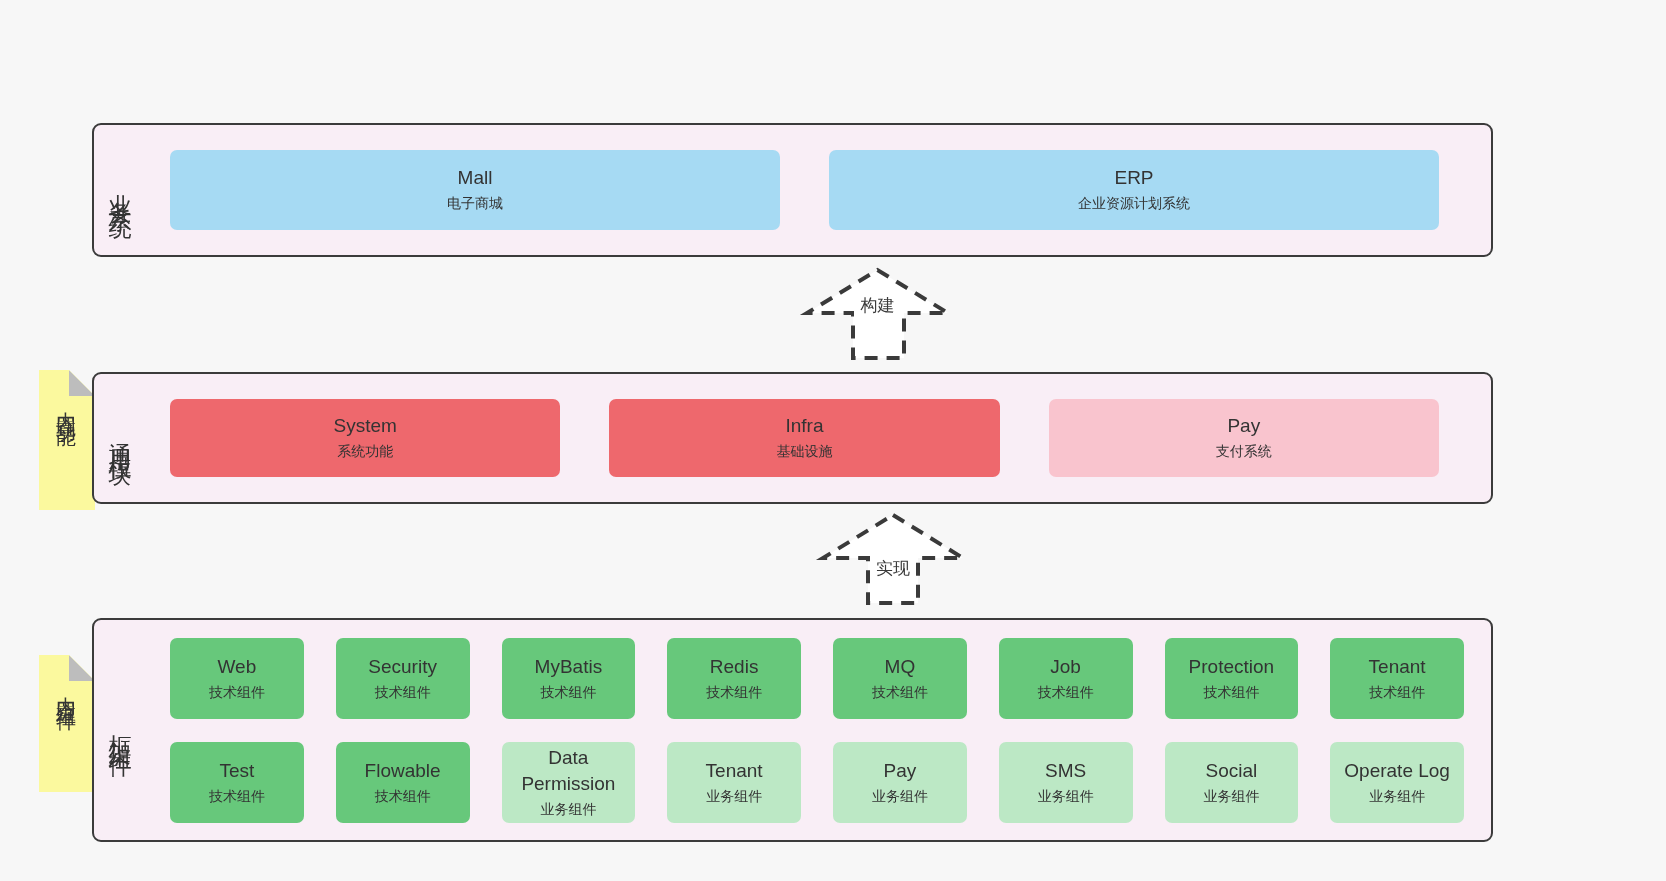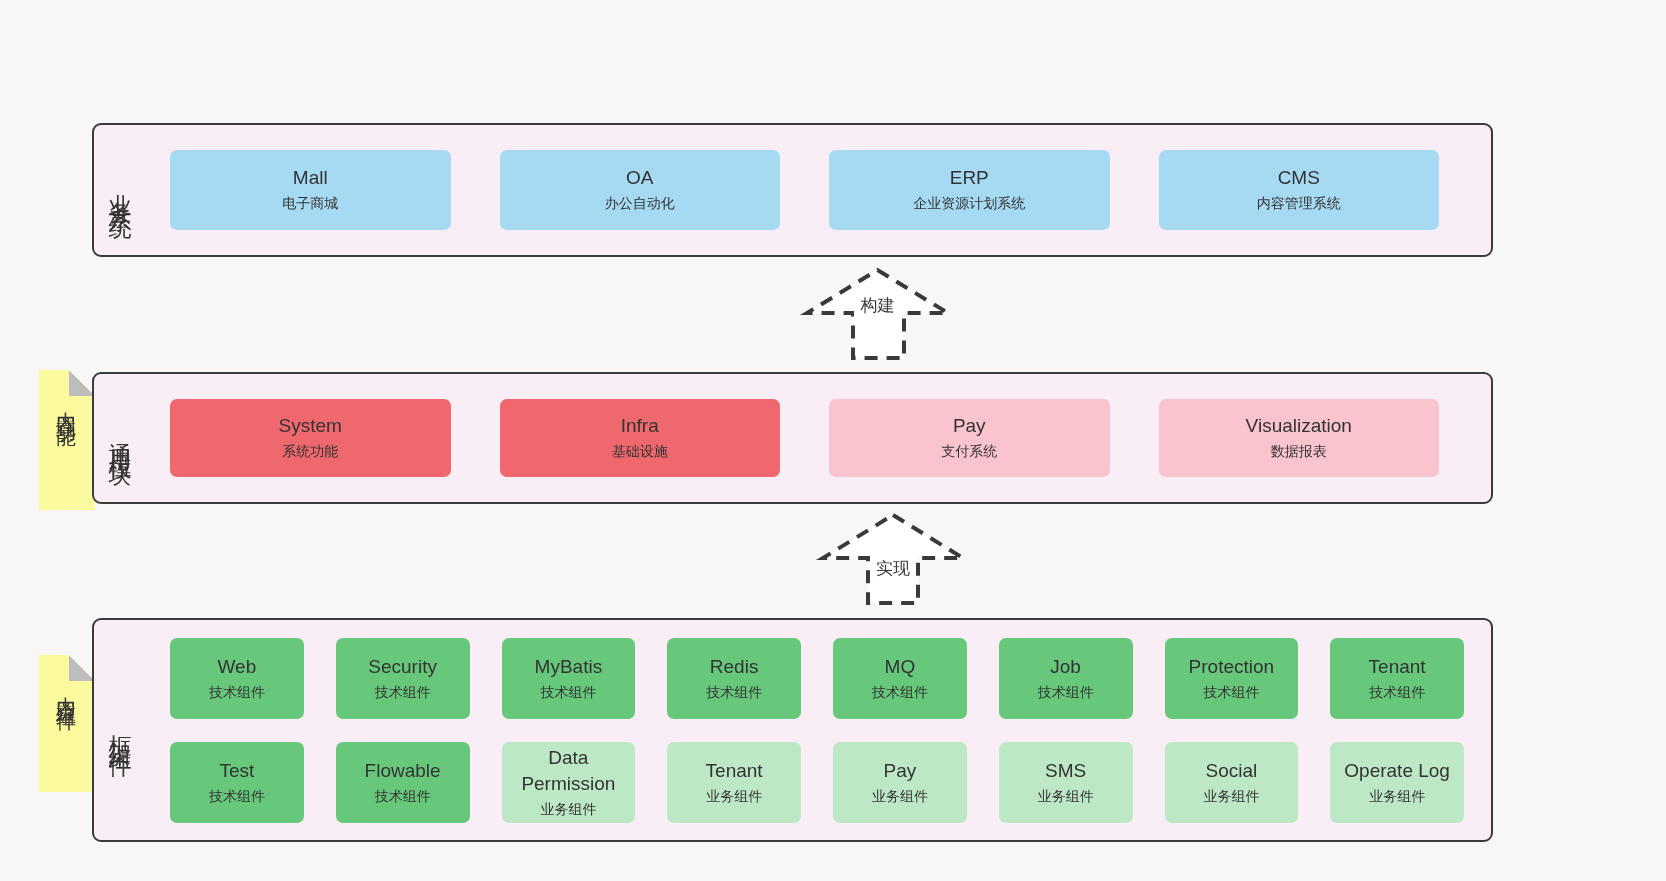--- a/index.html
+++ b/index.html
@@ -69,30 +69,22 @@
   <section class="panel" id="panel-business">
     <div class="vlabel-wrap">
       <span class="vlabel">业务系统</span>
     </div>
     <div class="boxes">
       <div class="box blue">
         <span class="en">Mall</span>
         <span class="zh">电子商城</span>
       </div>
       <div class="box blue">
-        <span class="en">OA</span>
-        <span class="zh">办公自动化</span>
-      </div>
-      <div class="box blue">
         <span class="en">ERP</span>
         <span class="zh">企业资源计划系统</span>
-      </div>
-      <div class="box blue">
-        <span class="en">CMS</span>
-        <span class="zh">内容管理系统</span>
       </div>
     </div>
   </section>
 
   <svg class="arrow" id="arrow-build" width="155" height="100" viewBox="0 0 155 100">
     <polygon class="arrow-shape" points="77.5,5 148,48 104,48 104,93 53,93 53,48 7,48"></polygon>
     <rect class="arrow-label-bg" x="54" y="26" width="47" height="27"></rect>
     <text class="arrow-label" x="77.5" y="46">构建</text>
   </svg>
 
@@ -105,24 +97,20 @@
         <span class="en">System</span>
         <span class="zh">系统功能</span>
       </div>
       <div class="box red">
         <span class="en">Infra</span>
         <span class="zh">基础设施</span>
       </div>
       <div class="box pink">
         <span class="en">Pay</span>
         <span class="zh">支付系统</span>
-      </div>
-      <div class="box pink">
-        <span class="en">Visualization</span>
-        <span class="zh">数据报表</span>
       </div>
     </div>
   </section>
 
   <svg class="arrow" id="arrow-implement" width="160" height="100" viewBox="0 0 160 100">
     <polygon class="arrow-shape" points="78,5 148,48 103,48 103,93 53,93 53,48 8,48"></polygon>
     <rect class="arrow-label-bg" x="55" y="44" width="46" height="27"></rect>
     <text class="arrow-label" x="78" y="64">实现</text>
   </svg>
 

